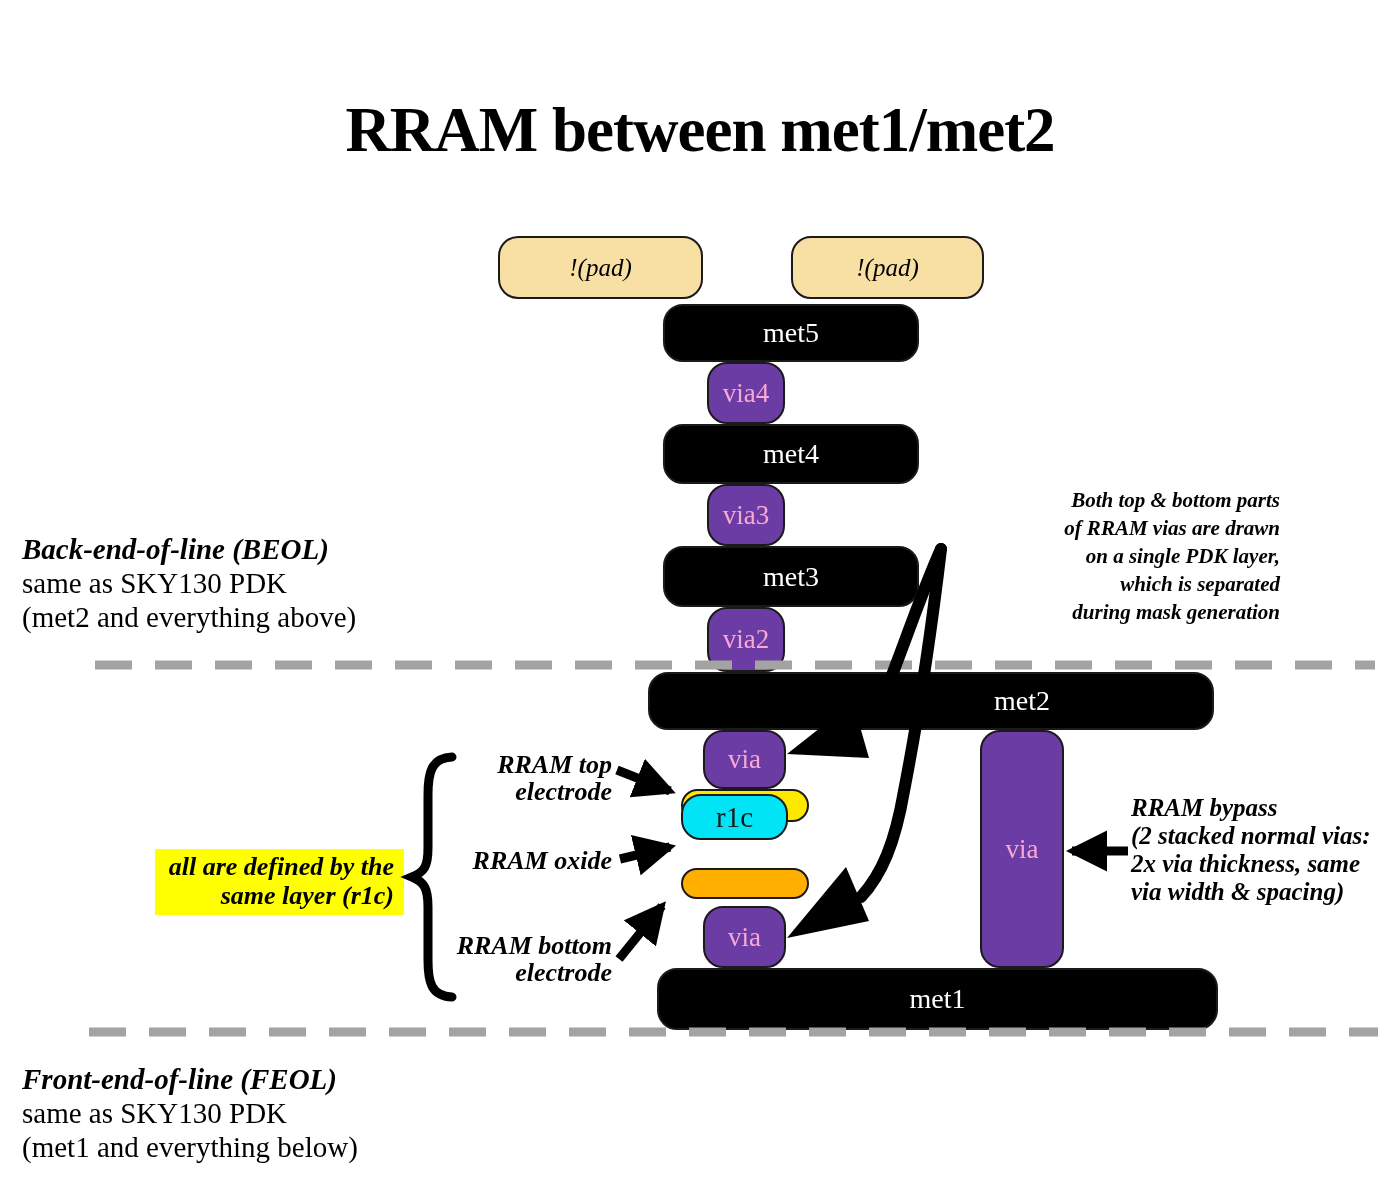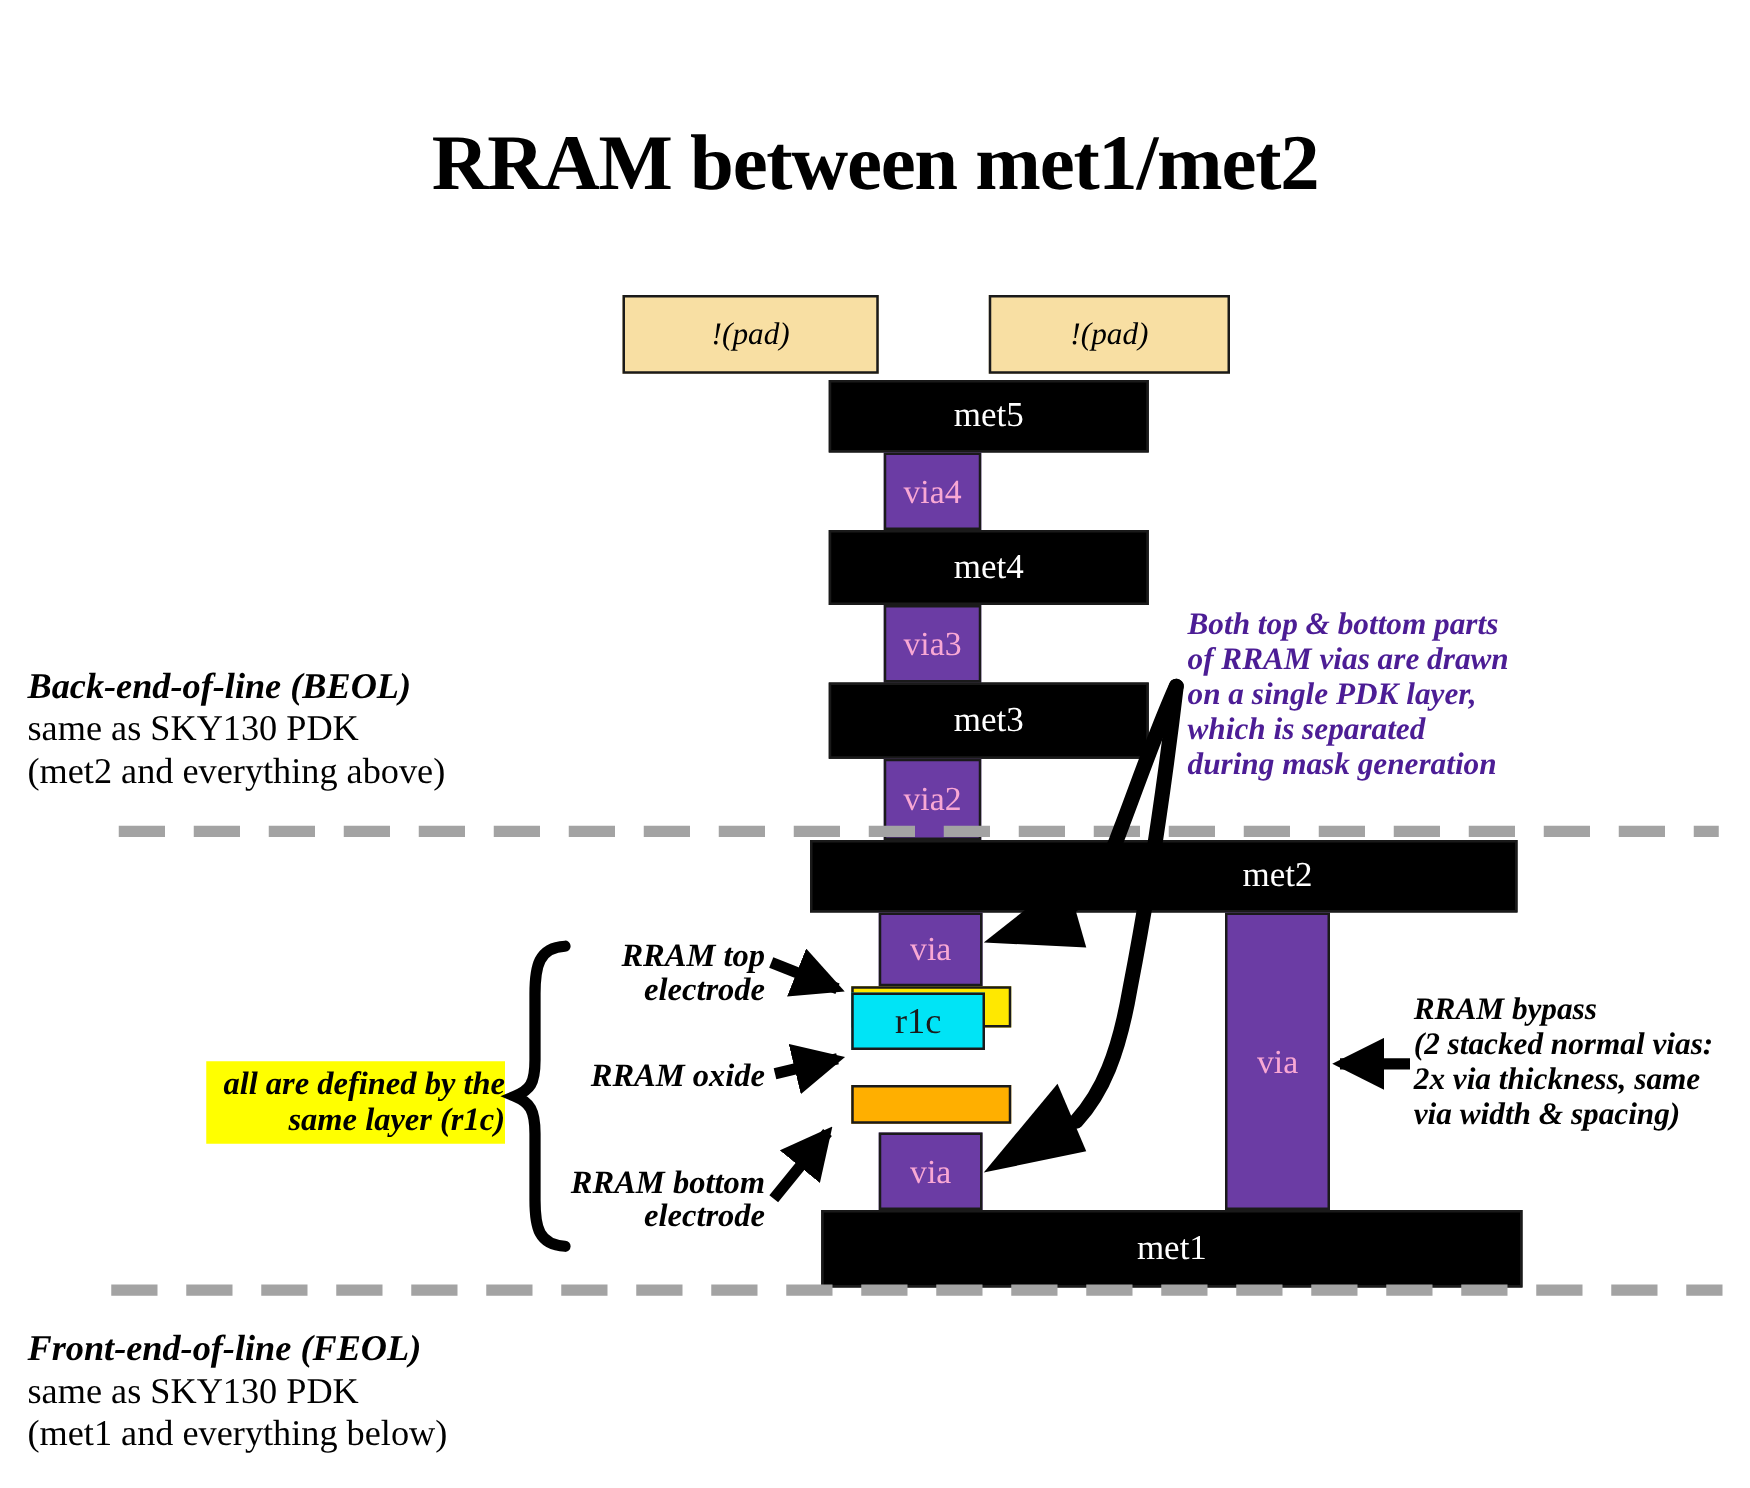--- a/index.html
+++ b/index.html
@@ -21,29 +21,29 @@
   .lyr-yellow{background:#FFE800;}
   .lyr-cyan{background:#00E4F6;}
   .lyr-orange{background:#FFAF00;}
   .lbl-white{color:#fff;font-size:28px;}
   .lbl-via{color:#f9a8d4;font-size:27px;}
   .lbl-pad{color:#000;font-size:25px;font-style:italic;}
   .lbl-r1c{color:#1a1a1a;font-size:29px;}
   .note{position:absolute;color:#000;}
   .side-block{font-size:29px;line-height:34px;color:#000;}
   .side-title{font-weight:bold;font-style:italic;}
-  .red-note{font-size:25px;line-height:28px;font-weight:bold;font-style:italic;color:#4c1d95;}
+  .red-note{font-size:21px;line-height:28px;font-weight:bold;font-style:italic;color:#000000;text-align:right;}
   .bypass-note{font-size:25px;line-height:28px;font-weight:bold;font-style:italic;color:#000;}
   .elec-label{font-size:26px;line-height:27px;font-weight:bold;font-style:italic;text-align:right;color:#000;}
   .highlight{
-    background:#FFFF00;padding:3px 0 5px 14px;text-align:right;
+    background:#FFFF00;padding:3px 10px 5px 14px;text-align:right;
     font-size:26px;line-height:29px;font-weight:bold;font-style:italic;color:#000;
   }
   .overlay{position:absolute;left:0;top:0;z-index:6;pointer-events:none;}
-  .zbox{z-index:2;}
+  .zbox{z-index:2;border-radius:20px;}
   .ztext{z-index:4;}
 </style>
 </head>
 <body>
 
 <div class="stage">
 
   <div class="title">RRAM between met1/met2</div>
 
   <div class="box pad zbox" style="left:498px;top:236px;width:205px;height:63px">

